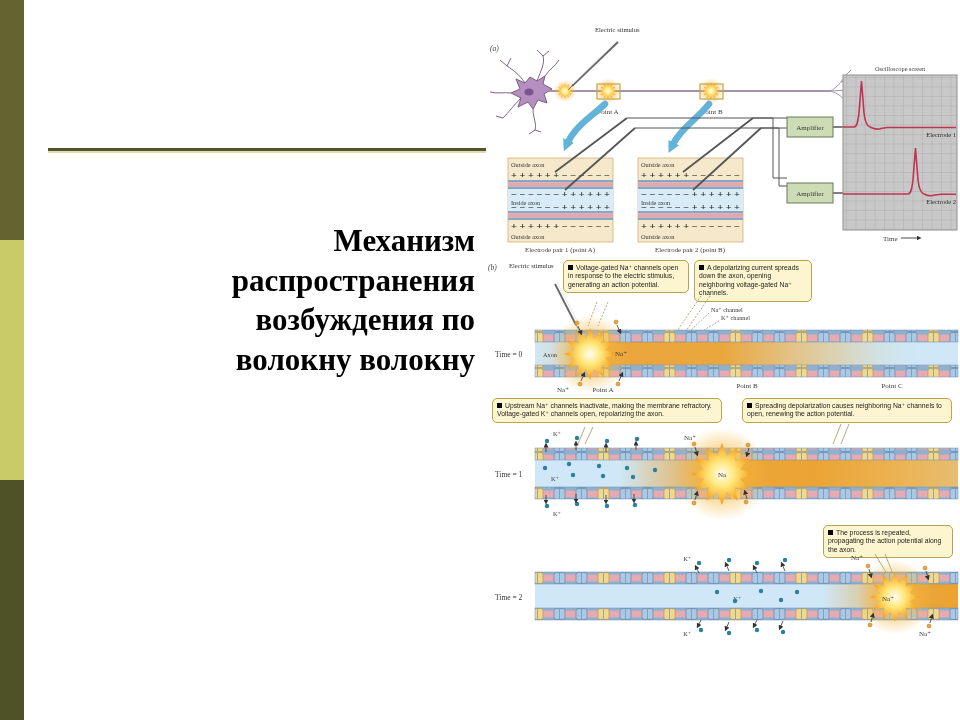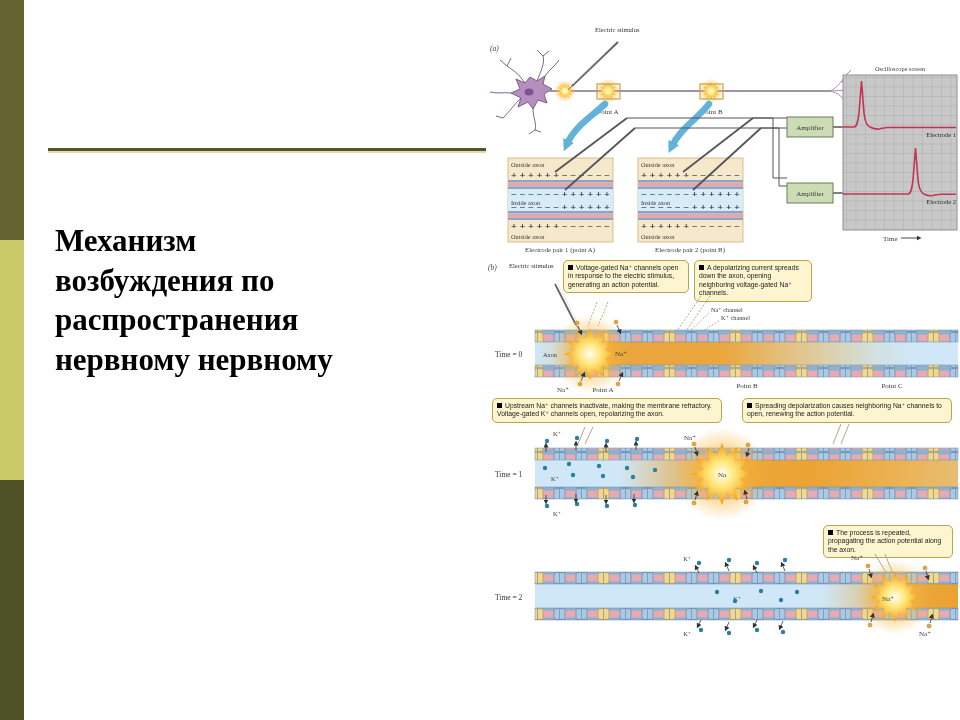--- a/index.html
+++ b/index.html
@@ -7,21 +7,21 @@
          font-family:"Liberation Serif","DejaVu Serif",serif;}
   
   .bar{position:absolute;left:0;width:24px;}
   .bar.top{top:0;height:240px;background:#656431;}
   .bar.mid{top:240px;height:240px;background:#c9cb67;}
   .bar.bot{top:480px;height:240px;background:#4f5226;}
   
   .hrule{position:absolute;left:48px;top:148px;width:438px;height:3px;background:#54552b;
          border-bottom:2px solid #dedcb2;}
   
-  .title{position:absolute;left:55px;top:221px;width:420px;text-align:left;
+  .title{position:absolute;left:55px;top:221px;width:420px;text-align:right;
          font-weight:700;font-size:31px;line-height:39.5px;color:#000;}
   
   svg.fig{position:absolute;left:485px;top:20px;width:475px;height:650px;}
   svg text{font-family:"Liberation Serif","DejaVu Serif",serif;fill:#3b3b3b;}
   .lbl{font-size:7px;}
   .lbl-s{font-size:6.3px;}
   .lbl-i{font-style:italic;font-size:7.5px;fill:#444;}
   .charges{font-size:8px;font-weight:bold;fill:#1c1c1c;}
   .cap{font-size:6.8px;}
   .time{font-size:7.5px;fill:#333;}
@@ -38,23 +38,23 @@
 
 <div class="slide">
 
   <div class="bar top"></div>
   <div class="bar mid"></div>
   <div class="bar bot"></div>
   <div class="hrule"></div>
 
   <div class="title">
     <div>Механизм</div>
+    <div>распространения</div>
     <div>возбуждения по</div>
-    <div>распространения</div>
-    <div>нервному нервному</div>
+    <div>волокну волокну</div>
   </div>
 
   <svg class="fig" viewBox="0 0 475 650">
     <defs>
       <radialGradient id="sunCore">
         <stop offset="0%" stop-color="#fffdf0"></stop>
           <stop offset="40%" stop-color="#ffe87e"></stop>
         <stop offset="75%" stop-color="#f9bd3e"></stop>
           <stop offset="100%" stop-color="#f0961e"></stop>
       </radialGradient>

